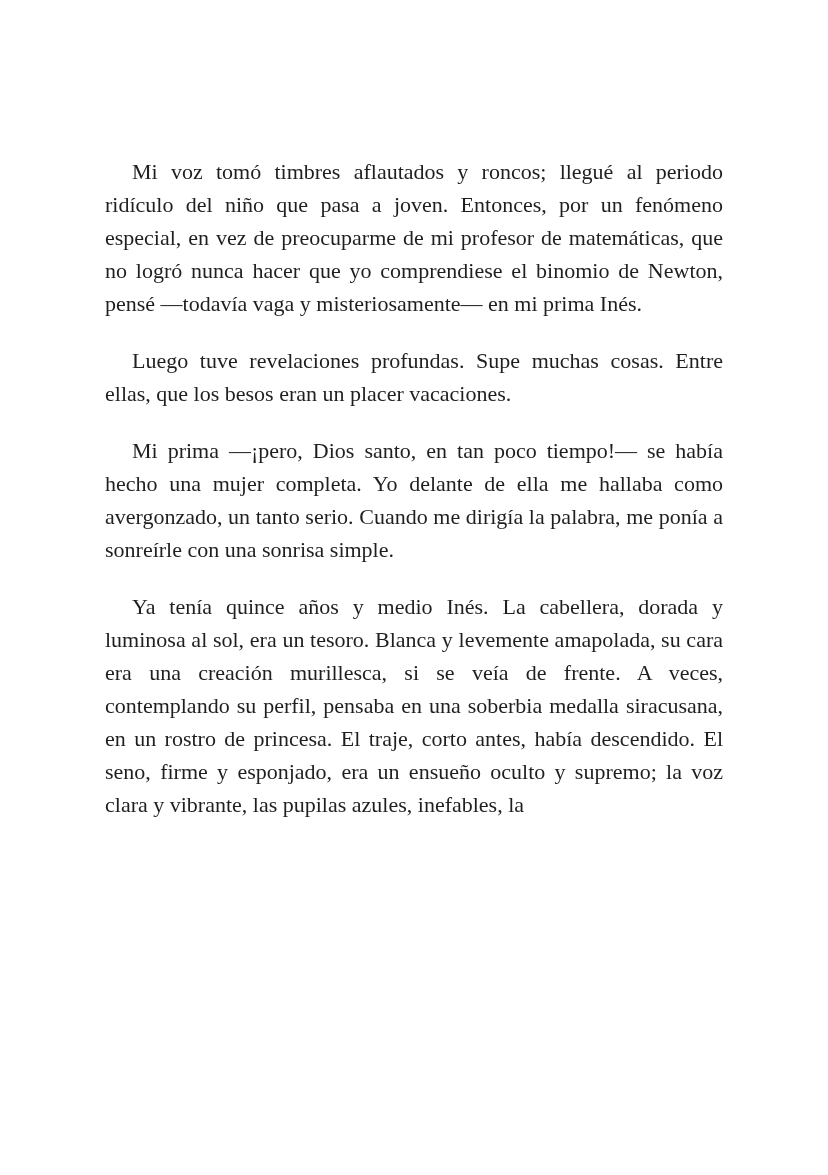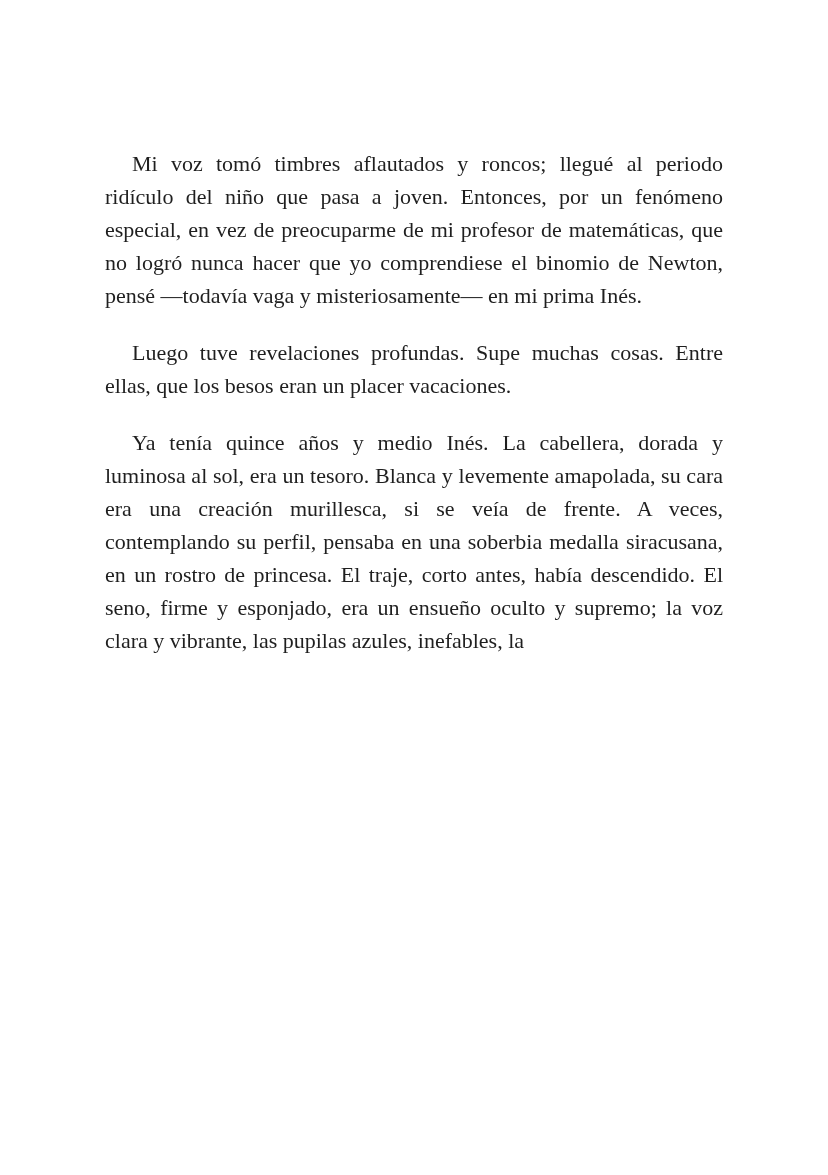--- a/index.html
+++ b/index.html
@@ -1,21 +1,21 @@
 <!DOCTYPE html>
 <html><head>
 <meta charset="utf-8">
 <style>
   * { box-sizing: border-box; }
   html, body { margin: 0; padding: 0; background: #ffffff; }
   .page {
     position: relative;
     width: 828px;
     height: 1002px;
-    margin: 0 auto;
+    margin: 8px auto;
     background: #ffffff;
     overflow: hidden;
     font-family: "Liberation Serif", "DejaVu Serif", serif;
     color: #1f1f1f;
   }
   .content {
     position: absolute;
     left: 105px;
     right: 105px;
     top: 147px;
@@ -65,20 +65,21 @@
   }
 </style>
 </head>
 <body>
 
 <div class="page">
 
   <div class="content">
     <p><span>Mi voz tomó timbres aflautados y roncos; llegué al periodo ridículo del niño que pasa a joven. Entonces, por un fenómeno especial, en vez de preocuparme de mi profesor de matemáticas, que no logró nunca hacer que yo comprendiese el binomio de Newton, pensé —todavía vaga y misteriosamente— en mi prima Inés.</span></p>
     <p><span>Luego tuve revelaciones profundas. Supe muchas cosas. Entre ellas, que los besos eran un placer vacaciones.</span></p>
+    <p><span>Mi prima —¡pero, Dios santo, en tan poco tiempo!— se había hecho una mujer completa. Yo delante de ella me hallaba como avergonzado, un tanto serio. Cuando me dirigía la palabra, me ponía a sonreírle con una sonrisa simple.</span></p>
     <p><span>Ya tenía quince años y medio Inés. La cabellera, dorada y luminosa al sol, era un tesoro. Blanca y levemente amapolada, su cara era una creación murillesca, si se veía de frente. A veces, contemplando su perfil, pensaba en una soberbia medalla siracusana, en un rostro de princesa. El traje, corto antes, había descendido. El seno, firme y esponjado, era un ensueño oculto y supremo; la voz clara y vibrante, las pupilas azules, inefables, la</span></p>
   </div>
 
   <div class="page-number">32</div>
 
   <div class="footer-rule"></div>
 
   <div class="footer-brand">
     <span class="logo">
       <svg width="78" height="48" viewBox="0 0 78 48" xmlns="http://www.w3.org/2000/svg">

